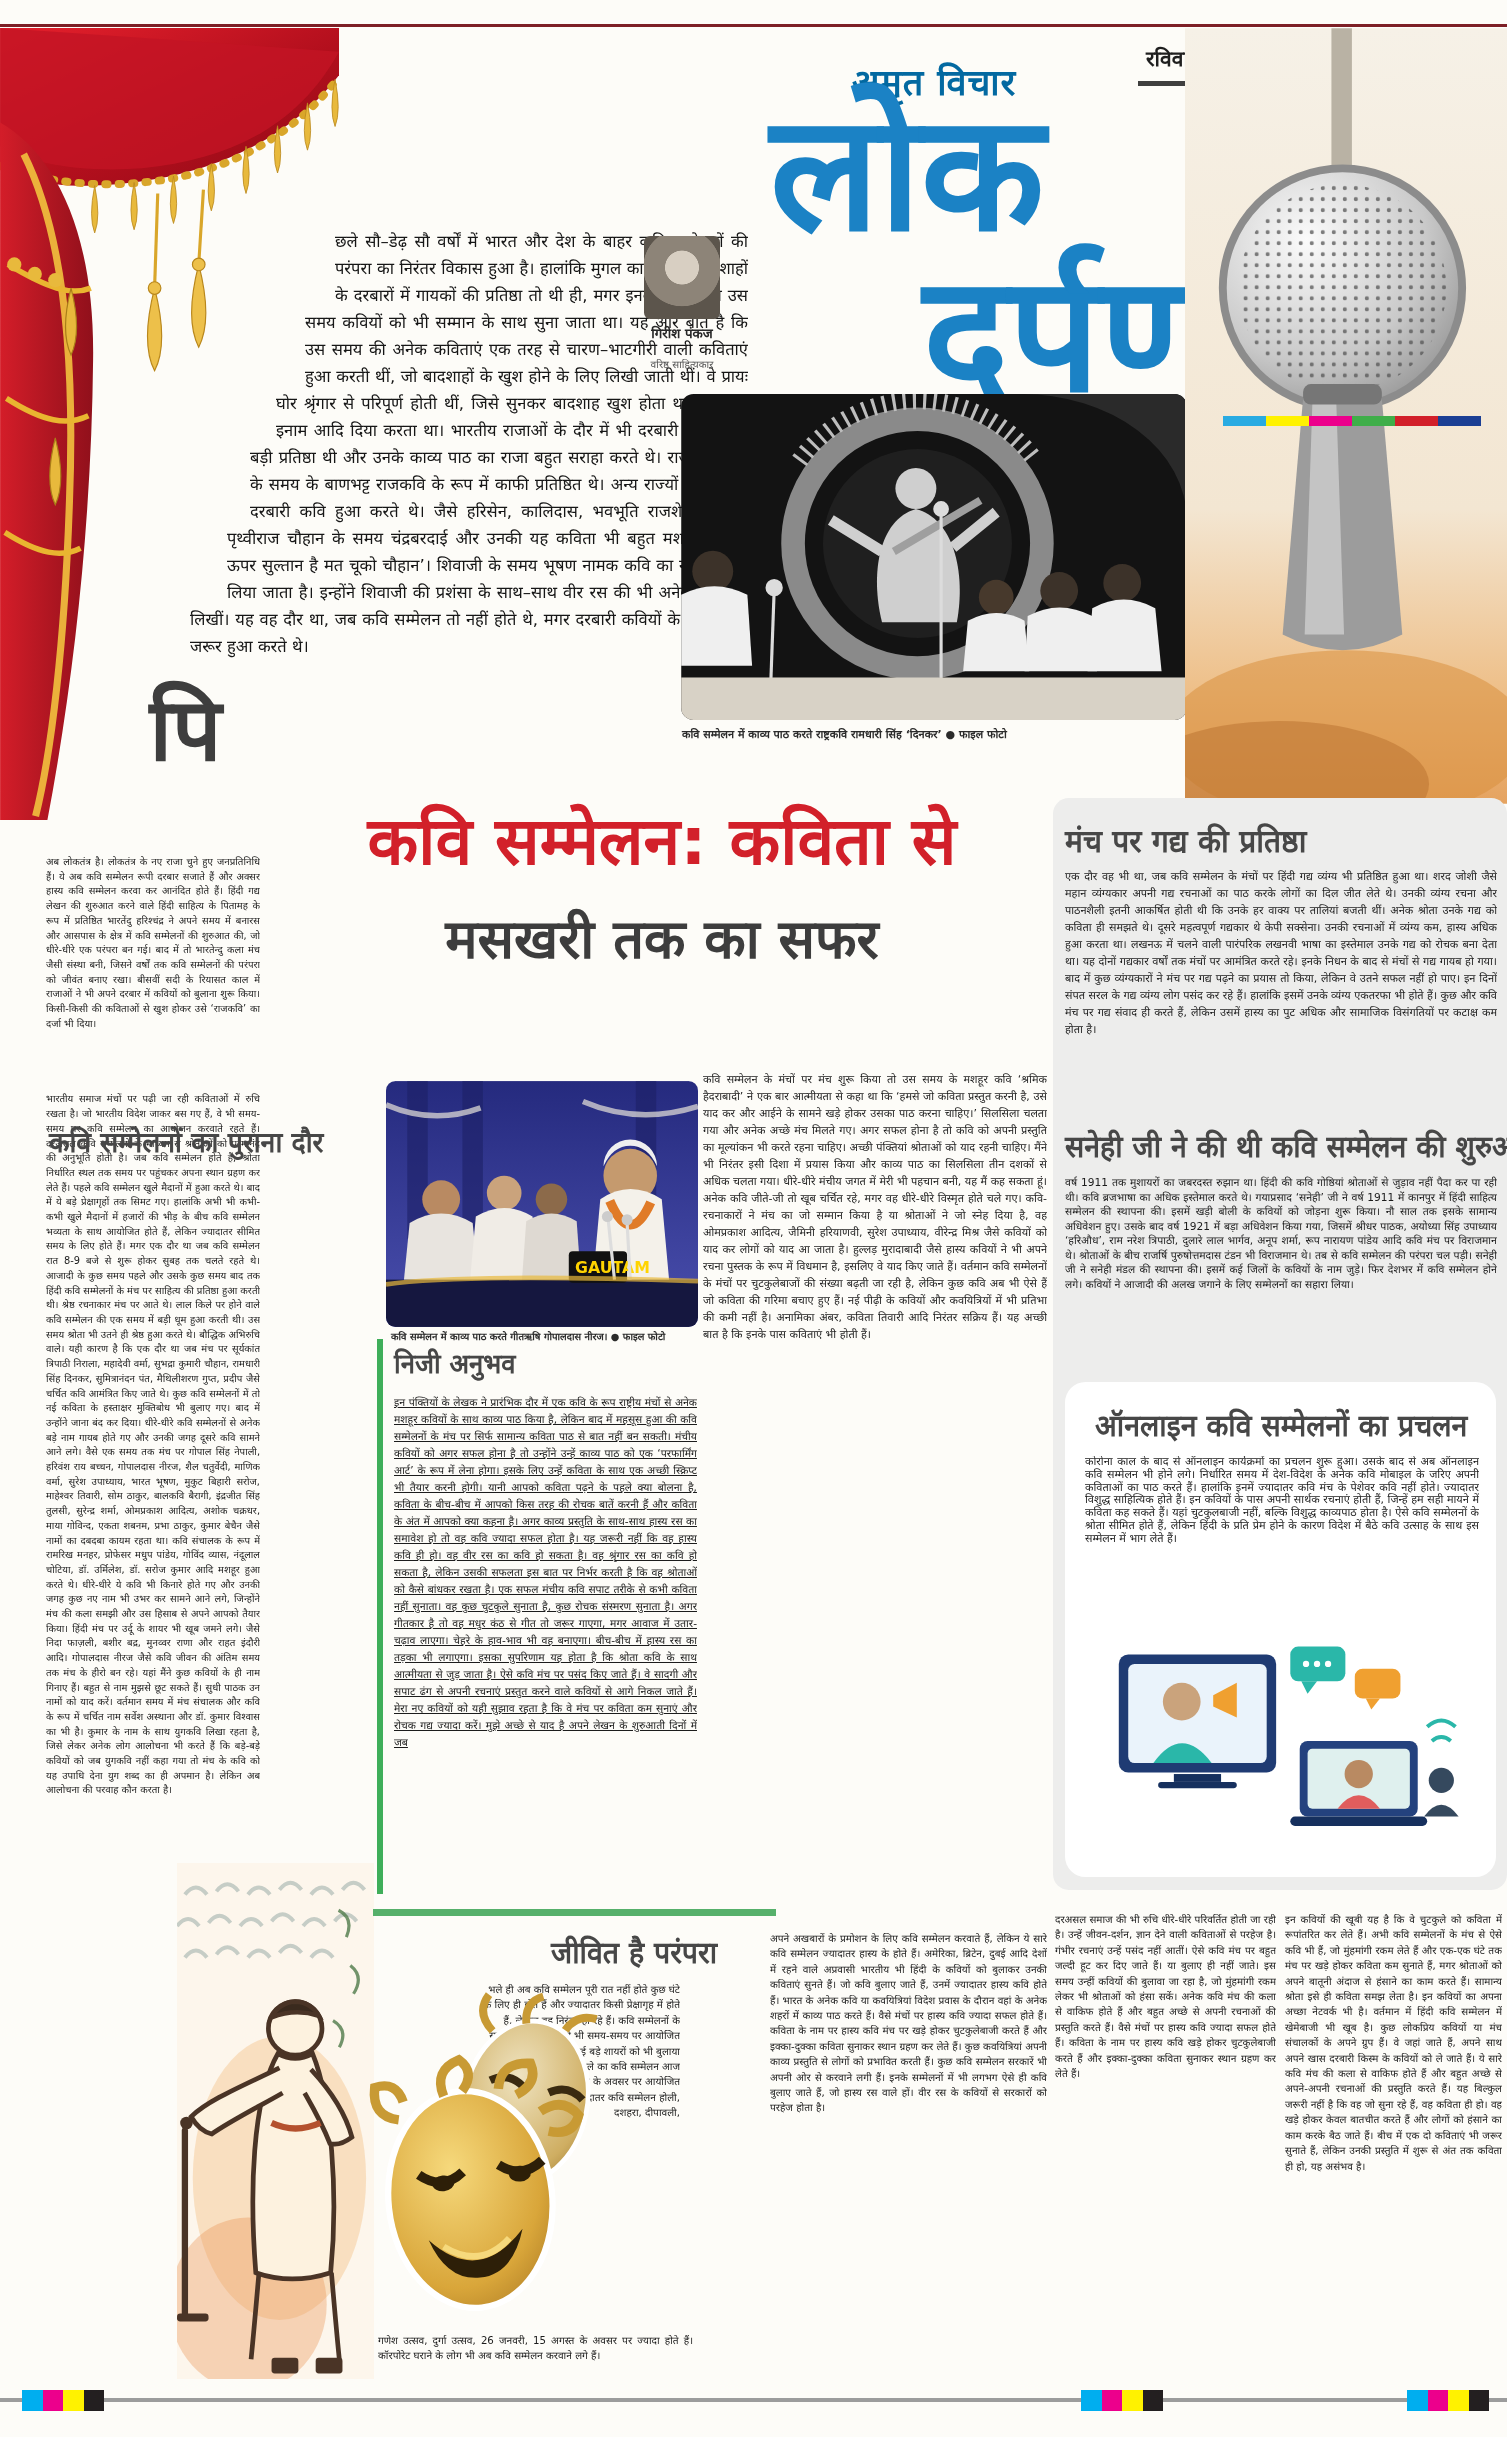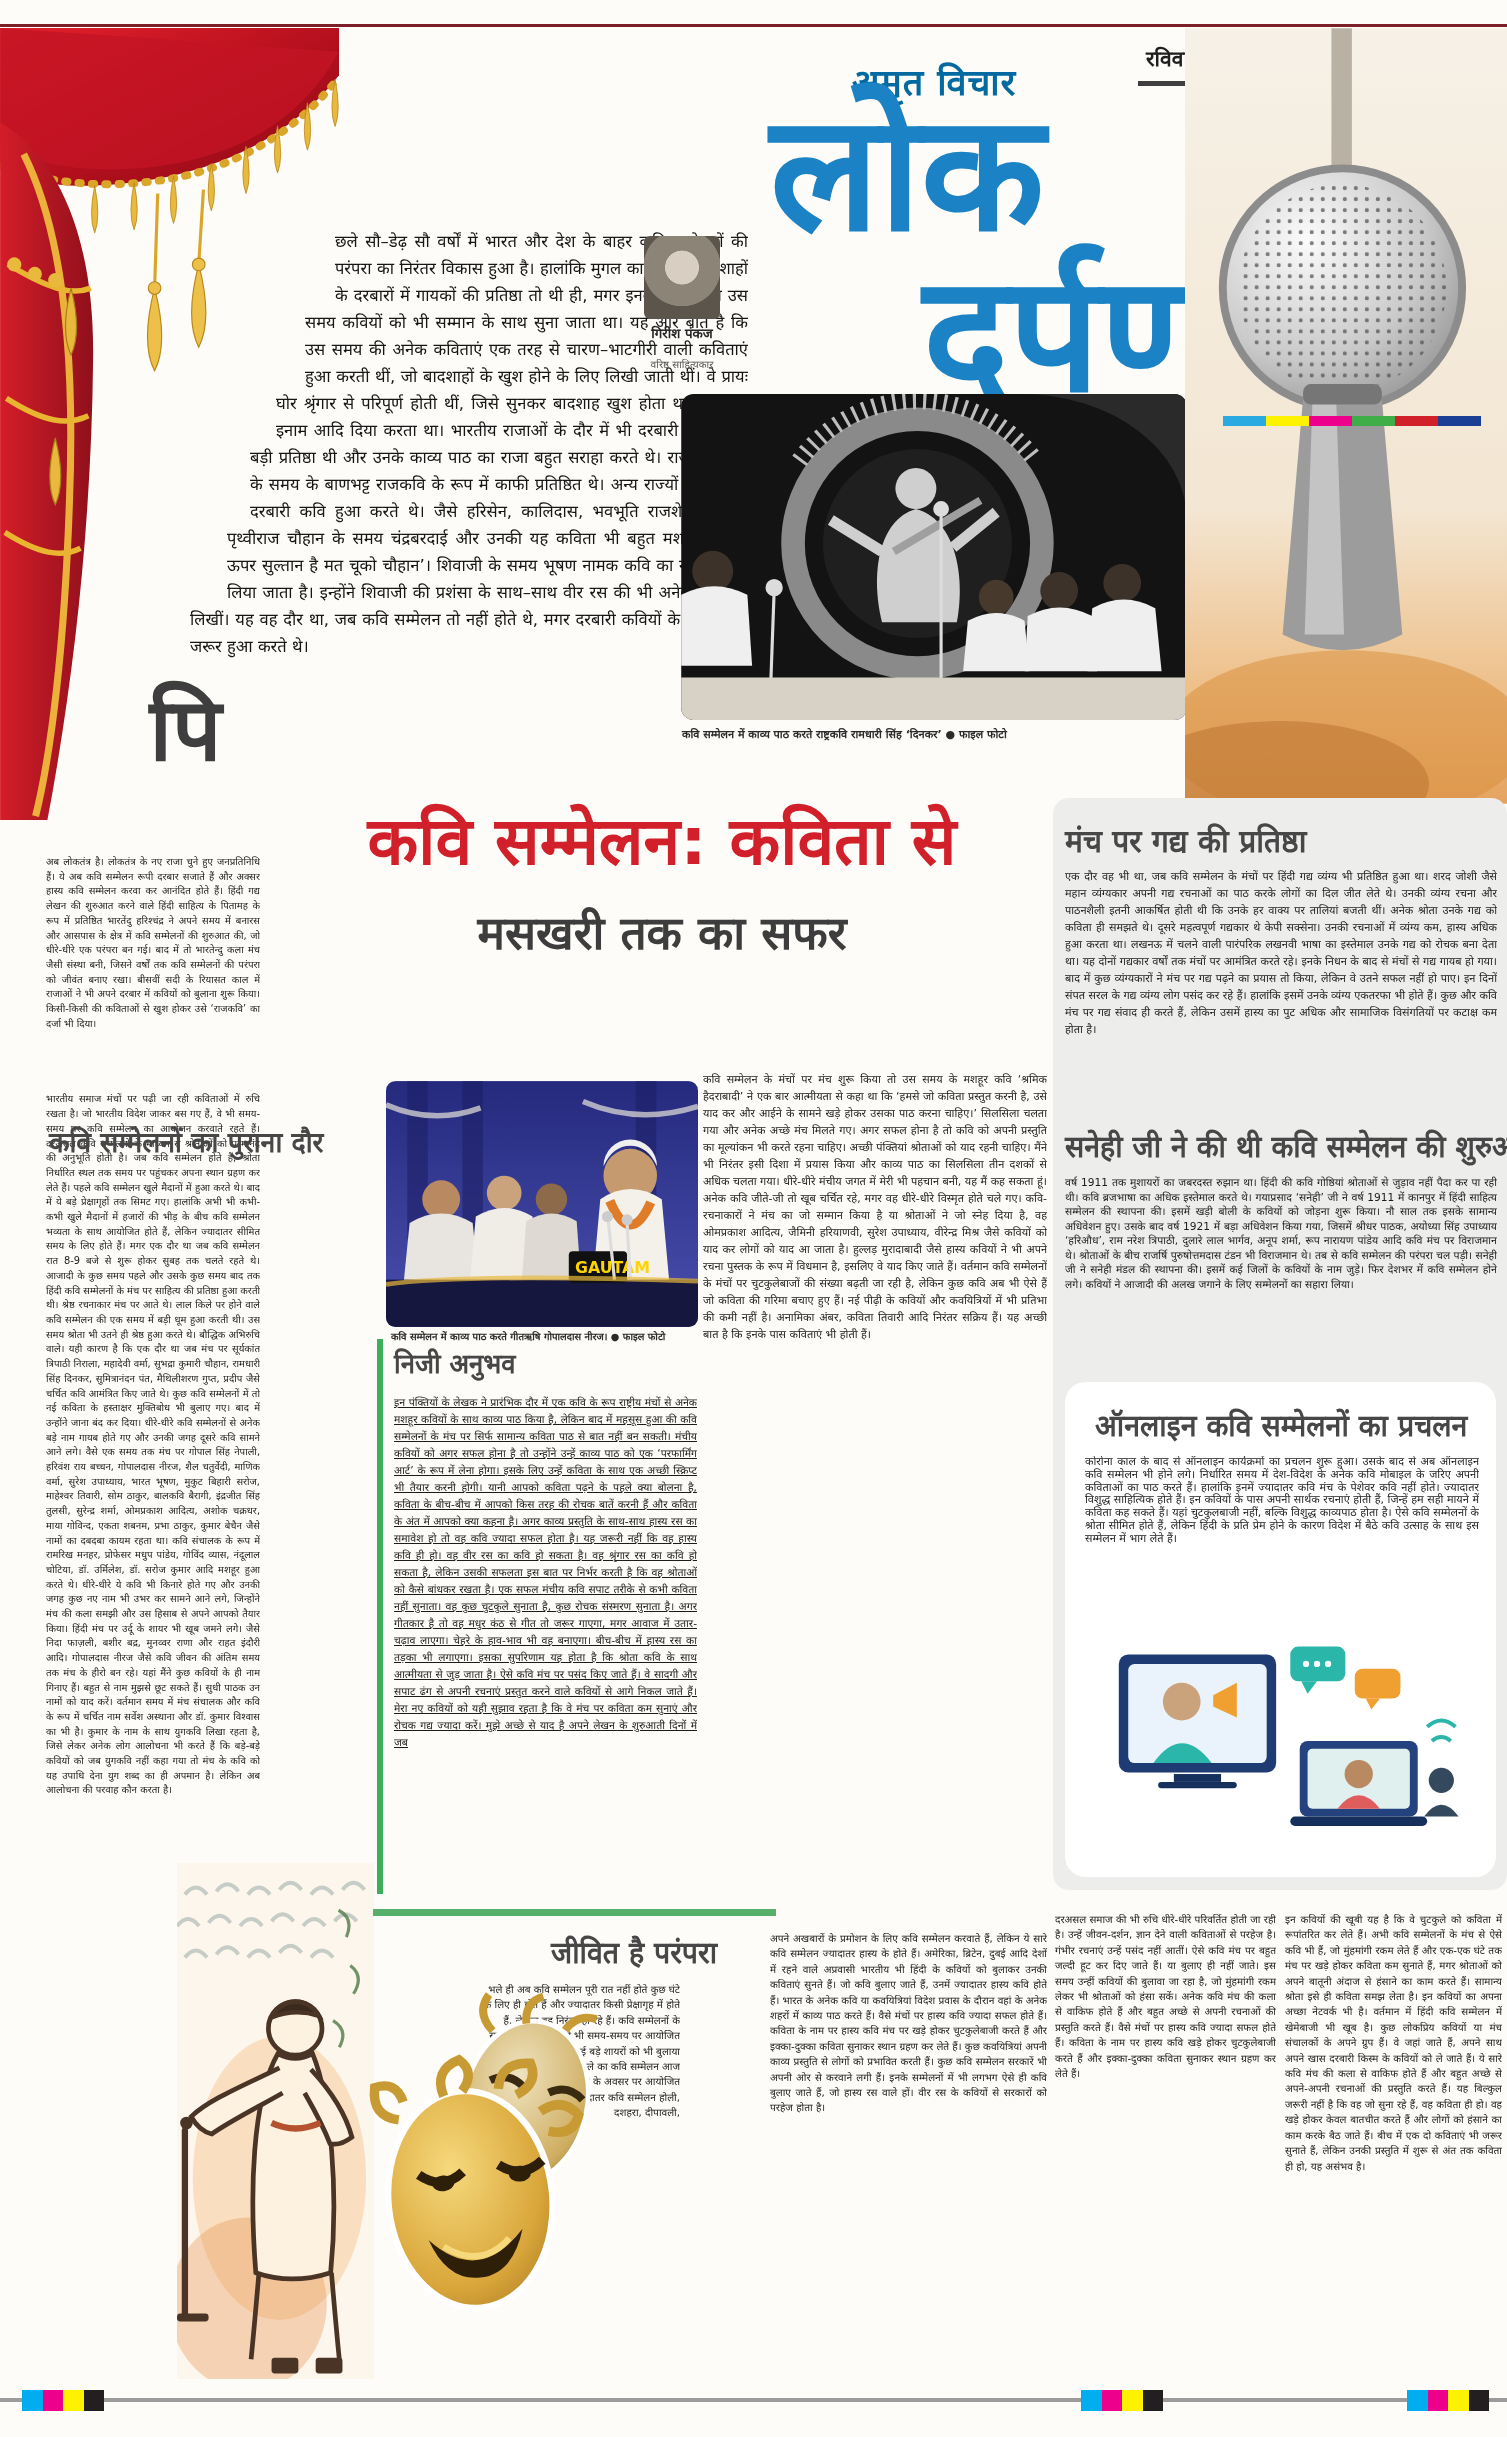--- a/index.html
+++ b/index.html
@@ -25,21 +25,21 @@
         text-align:justify;color:#161616;overflow:hidden;}
   #dropcap{float:left;font-size:87px;line-height:71px;font-weight:bold;color:#3e3e3e;padding:4.7px 7.9px 0 0;}
   #author{width:104px;text-align:center;}
   #author .ph{width:76px;height:83px;margin:0 auto;border-radius:6.3px;
       background:radial-gradient(circle at 50% 38%,#d8cfc2 0 26%,#8d8478 27% 60%,#5c554c 61%);}
   #author .nm{font-size:13.4px;font-weight:bold;color:#272727;margin-top:4.7px;}
   #author .tt{font-size:10.2px;color:#555;margin-top:15px;}
   
   #headline{left:268px;top:789px;width:788px;text-align:center;line-height:1.62;}
   #headline .l1{font-size:66px;font-weight:bold;color:#d2202a;}
-  #headline .l2{font-size:46px;font-weight:bold;color:#3d3d3d;}
+  #headline .l2{font-size:54px;font-weight:bold;color:#3d3d3d;}
   
   #leftcol{left:46px;top:855px;width:214px;height:1528px;overflow:hidden;}
   #leftcol .p{font-size:9.8px;line-height:14.7px;text-align:justify;}
   #lch{left:49px;top:1122px;font-size:28px;}
   
   .photo{border-radius:12.6px;overflow:hidden;}
   #dcap{left:682px;top:726px;width:504px;}
   #ncap{left:391px;top:1330px;width:307px;font-size:9.8px;font-weight:bold;color:#2b2b2b;}
   
   #greenbar{left:377px;top:1339px;width:6.3px;height:555px;background:#3fae5a;}
@@ -415,20 +415,21 @@
 
       <circle cx="430" cy="200" r="16" fill="#35495e"></circle>
         <path d="M408,246 q22,-30 44,0 Z" fill="#35495e"></path>
       <path d="M418,150 q12,-10 24,0 M412,132 q18,-16 36,0" stroke="#2ab7a9" stroke-width="5" fill="none"></path>
     </svg>
   </div>
 
   <div class="abs" id="grule"></div>
   <div class="abs disp" id="jeevith">जीवित है परंपरा</div>
   <div class="abs" id="jtx1">भले ही अब कवि सम्मेलन पूरी रात नहीं होते कुछ घंटे के लिए ही होते हैं और ज्यादातर किसी प्रेक्षागृह में होते हैं, लेकिन वह निरंतर हो रहे हैं। कवि सम्मेलनों के साथ-साथ अब मुशायरे भी समय-समय पर आयोजित किए जाते हैं, जिसमें कई बड़े शायरों को भी बुलाया जाता है। दिल्ली के लाल किले का कवि सम्मेलन आज भी जारी है, जो गणतंत्र दिवस के अवसर पर आयोजित किया जाता है, लेकिन ज्यादातर कवि सम्मेलन होली, दशहरा, दीपावली,</div>
+  <div class="abs" id="jtx2">गणेश उत्सव, दुर्गा उत्सव, 26 जनवरी, 15 अगस्त के अवसर पर ज्यादा होते हैं। कॉरपोरेट घराने के लोग भी अब कवि सम्मेलन करवाने लगे हैं।</div>
 
   <div class="abs" style="left:364px;top:1973px;">
     <svg width="252" height="370" viewBox="0 0 320 470">
       <defs>
         <radialGradient id="gold" cx=".4" cy=".35" r="1">
           <stop offset="0" stop-color="#f6d97c"></stop>
             <stop offset=".55" stop-color="#d9a63a"></stop>
             <stop offset="1" stop-color="#8a5a14"></stop>
         </radialGradient>
         <radialGradient id="gold2" cx=".4" cy=".35" r="1">

